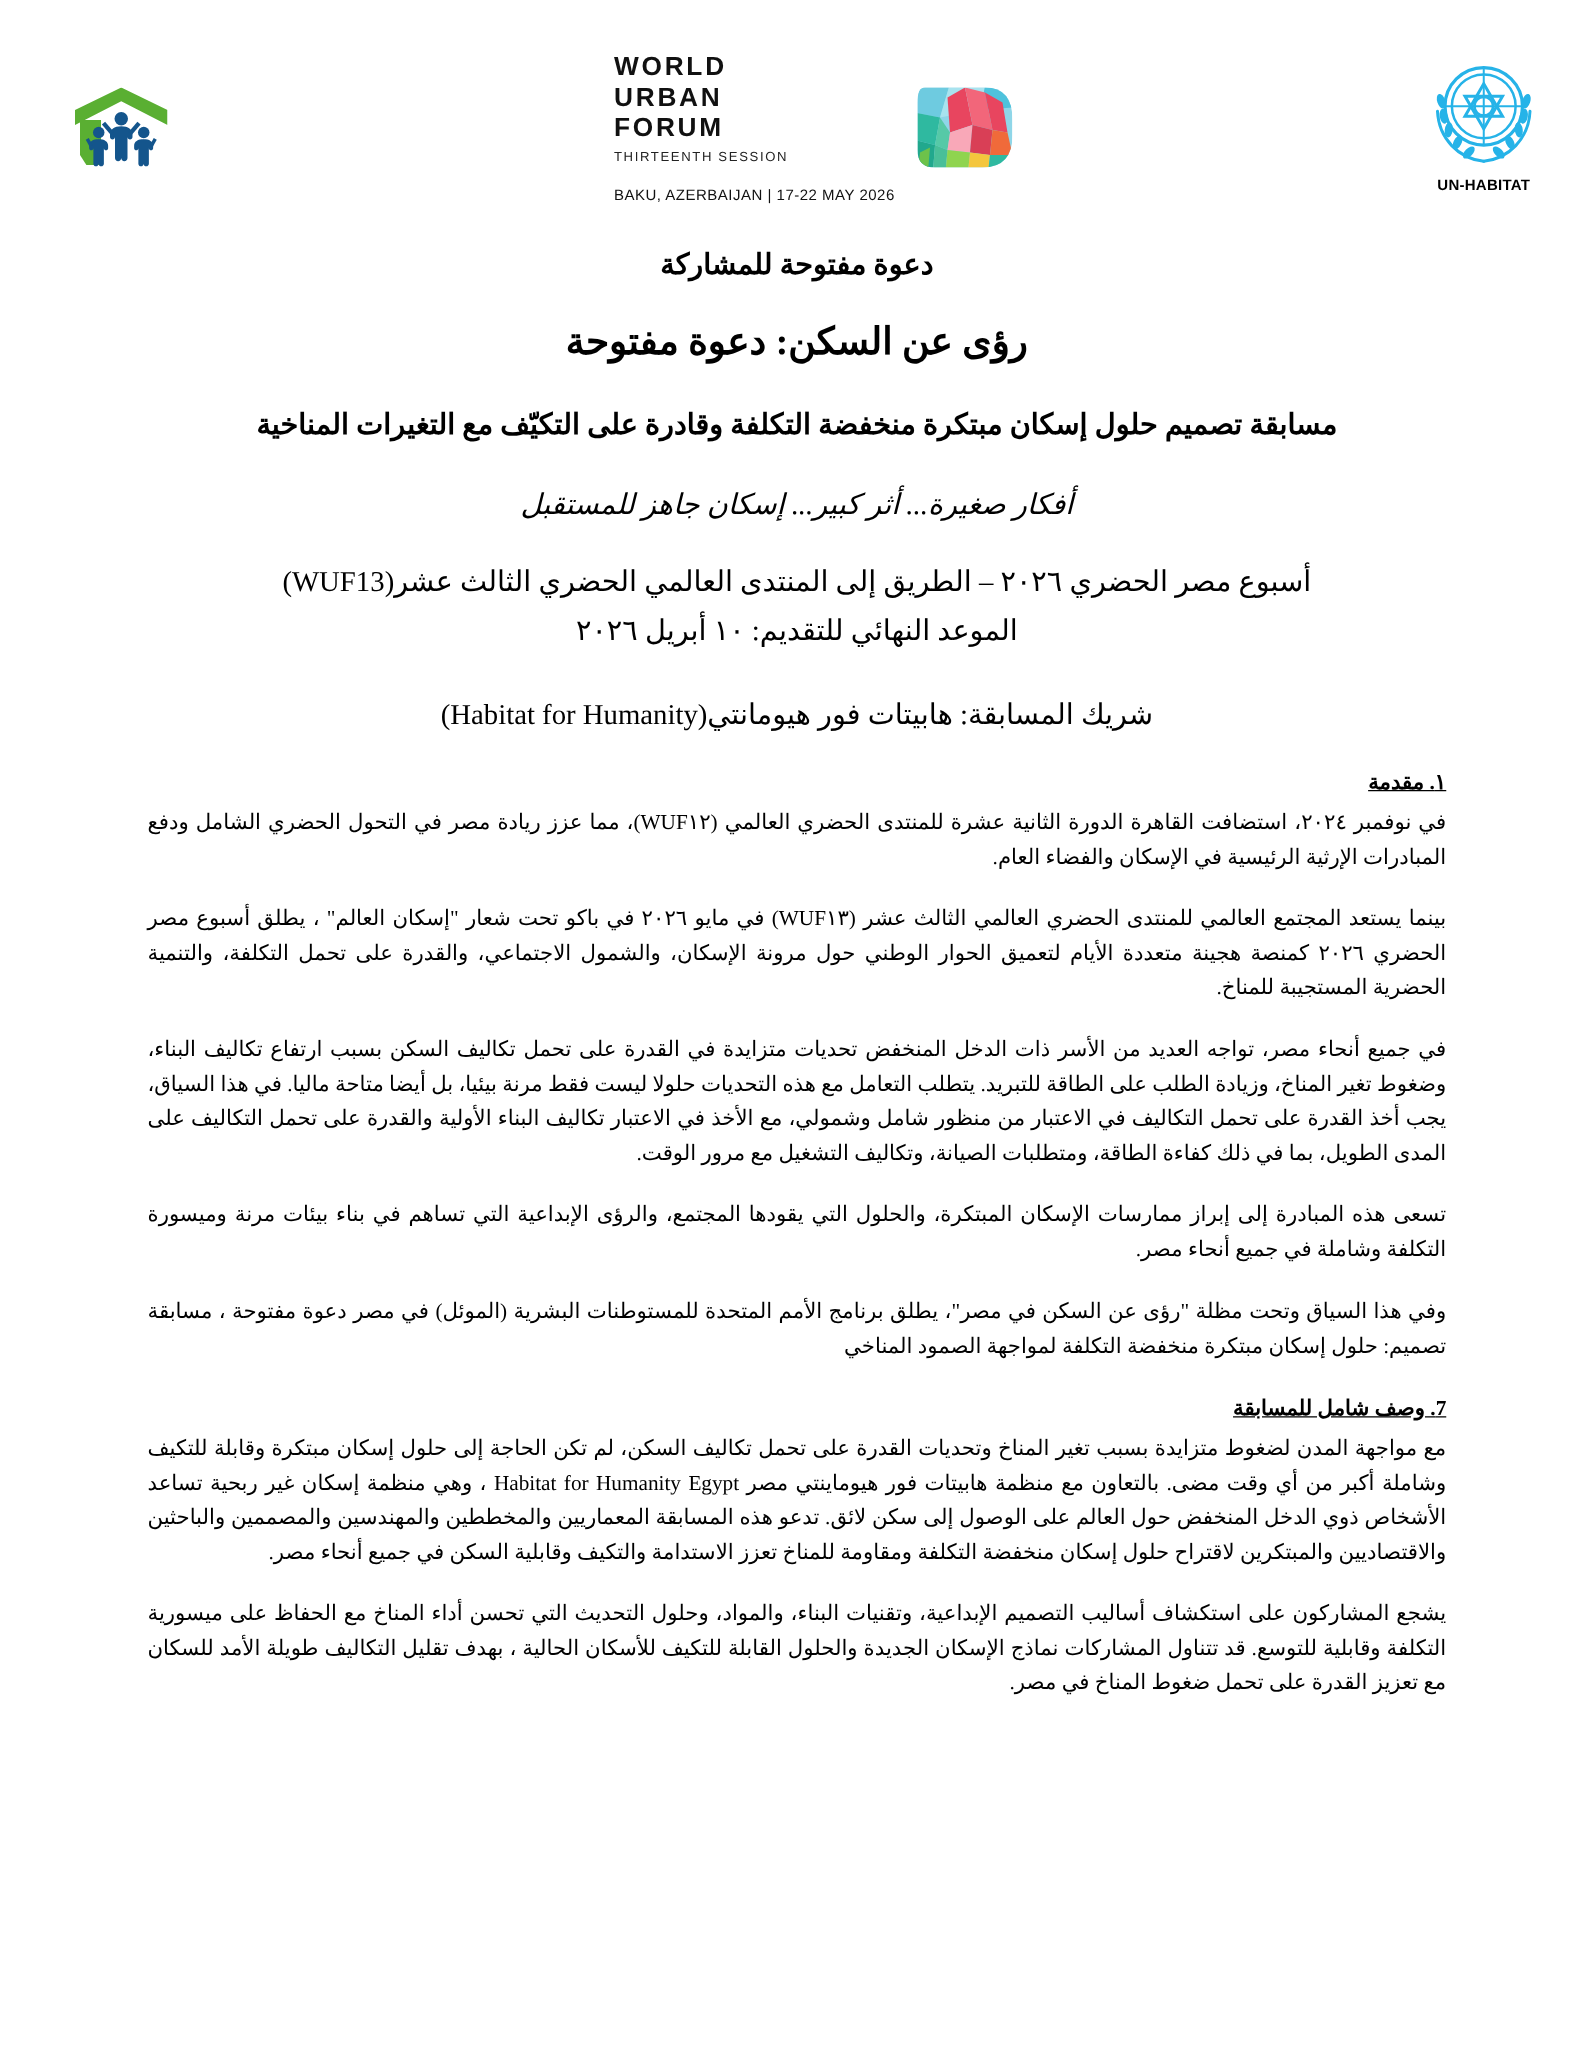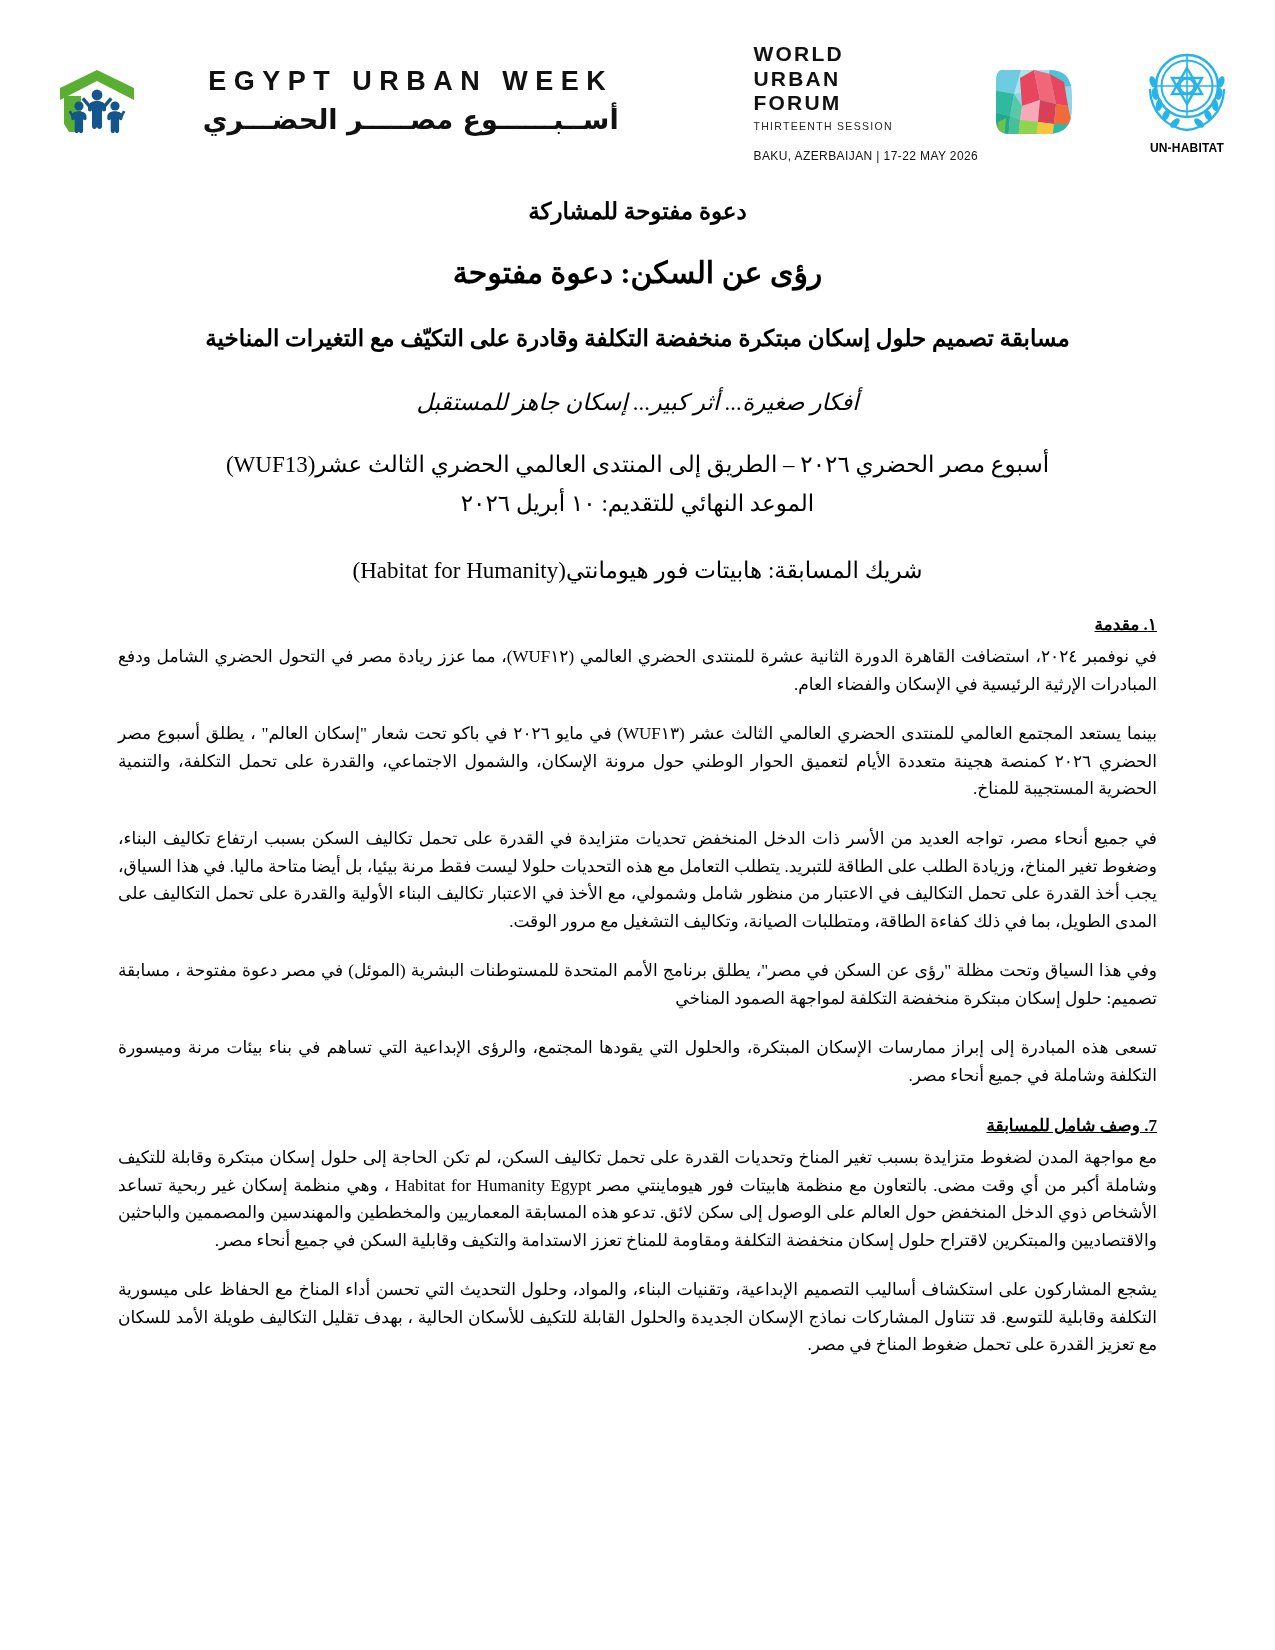--- a/index.html
+++ b/index.html
@@ -238,24 +238,20 @@
             <path d="M3.7 29.4 L0.6 23.8 l2.4 -1.4 l3.1 5.6 z"></path>
 
             <circle cx="47" cy="18" r="4.6"></circle>
             <path d="M47 23.2 c-4.8 0 -7.7 2.2 -7.7 5.4 l0 1.9 c0 .9 .8 1.7 1.7 1.7 c.9 0 1.7 -.8 1.7 -1.7 l0 12.4 c0 1.2 1 2.1 2.1 2.1 c1.2 0 2.1 -1 2.1 -2.1 l0 -6.2 l0 6.2 c0 1.2 1 2.1 2.1 2.1 c1.2 0 2.1 -1 2.1 -2.1 l0 -12.4 c0 .9 .8 1.7 1.7 1.7 c.9 0 1.7 -.8 1.7 -1.7 l0 -1.9 c0 -3.2 -2.9 -5.4 -7.7 -5.4 z"></path>
             <path d="M54.3 29.4 L57.4 23.8 l-2.4 -1.4 l-3.1 5.6 z"></path>
           </g>
         </svg>
       </div>
     </div>
 
-    <div class="euw">
-      <div class="euw-en">EGYPT URBAN WEEK</div>
-      <div class="euw-ar">أســبــــــوع مصـــــر الحضـــري</div>
-    </div>
 
     <div class="wuf">
       <div class="wuf-left">
         <div class="wl">WORLD</div>
         <div class="wl">URBAN</div>
         <div class="wl">FORUM</div>
         <div class="session">THIRTEENTH SESSION</div>
         <div class="baku">BAKU, AZERBAIJAN | 17-22 MAY 2026</div>
       </div>
       <svg class="wuf-art" width="78" height="82" viewBox="0 0 78 82">
@@ -329,20 +325,20 @@
     <div class="t-slogan">أفكار صغيرة... أثر كبير... إسكان جاهز للمستقبل</div>
     <div class="t-road">أسبوع مصر الحضري ٢٠٢٦ – الطريق إلى المنتدى العالمي الحضري الثالث عشر(WUF13)</div>
     <div class="t-deadline">الموعد النهائي للتقديم: ١٠ أبريل ٢٠٢٦</div>
     <div class="t-partner">شريك المسابقة: هابيتات فور هيومانتي(Habitat for Humanity)</div>
   </div>
 
   <h2 class="section-head">١. مقدمة</h2>
   <p class="body">في نوفمبر ٢٠٢٤، استضافت القاهرة الدورة الثانية عشرة للمنتدى الحضري العالمي (WUF١٢)، مما عزز ريادة مصر في التحول الحضري الشامل ودفع المبادرات الإرثية الرئيسية في الإسكان والفضاء العام.</p>
   <p class="body">بينما يستعد المجتمع العالمي للمنتدى الحضري العالمي الثالث عشر (WUF١٣) في مايو ٢٠٢٦ في باكو تحت شعار "إسكان العالم" ، يطلق أسبوع مصر الحضري ٢٠٢٦ كمنصة هجينة متعددة الأيام لتعميق الحوار الوطني حول مرونة الإسكان، والشمول الاجتماعي، والقدرة على تحمل التكلفة، والتنمية الحضرية المستجيبة للمناخ.</p>
   <p class="body">في جميع أنحاء مصر، تواجه العديد من الأسر ذات الدخل المنخفض تحديات متزايدة في القدرة على تحمل تكاليف السكن بسبب ارتفاع تكاليف البناء، وضغوط تغير المناخ، وزيادة الطلب على الطاقة للتبريد. يتطلب التعامل مع هذه التحديات حلولا ليست فقط مرنة بيئيا، بل أيضا متاحة ماليا. في هذا السياق، يجب أخذ القدرة على تحمل التكاليف في الاعتبار من منظور شامل وشمولي، مع الأخذ في الاعتبار تكاليف البناء الأولية والقدرة على تحمل التكاليف على المدى الطويل، بما في ذلك كفاءة الطاقة، ومتطلبات الصيانة، وتكاليف التشغيل مع مرور الوقت.</p>
+  <p class="body">تسعى هذه المبادرة إلى إبراز ممارسات الإسكان المبتكرة، والحلول التي يقودها المجتمع، والرؤى الإبداعية التي تساهم في بناء بيئات مرنة وميسورة التكلفة وشاملة في جميع أنحاء مصر.</p>
   <p class="body">وفي هذا السياق وتحت مظلة "رؤى عن السكن في مصر"، يطلق برنامج الأمم المتحدة للمستوطنات البشرية (الموئل) في مصر دعوة مفتوحة ، مسابقة تصميم: حلول إسكان مبتكرة منخفضة التكلفة لمواجهة الصمود المناخي</p>
-  <p class="body">تسعى هذه المبادرة إلى إبراز ممارسات الإسكان المبتكرة، والحلول التي يقودها المجتمع، والرؤى الإبداعية التي تساهم في بناء بيئات مرنة وميسورة التكلفة وشاملة في جميع أنحاء مصر.</p>
 
   <h2 class="section-head">7. وصف شامل للمسابقة</h2>
   <p class="body">مع مواجهة المدن لضغوط متزايدة بسبب تغير المناخ وتحديات القدرة على تحمل تكاليف السكن، لم تكن الحاجة إلى حلول إسكان مبتكرة وقابلة للتكيف وشاملة أكبر من أي وقت مضى. بالتعاون مع منظمة هابيتات فور هيوماينتي مصر Habitat for Humanity Egypt ، وهي منظمة إسكان غير ربحية تساعد الأشخاص ذوي الدخل المنخفض حول العالم على الوصول إلى سكن لائق. تدعو هذه المسابقة المعماريين والمخططين والمهندسين والمصممين والباحثين والاقتصاديين والمبتكرين لاقتراح حلول إسكان منخفضة التكلفة ومقاومة للمناخ تعزز الاستدامة والتكيف وقابلية السكن في جميع أنحاء مصر.</p>
   <p class="body">يشجع المشاركون على استكشاف أساليب التصميم الإبداعية، وتقنيات البناء، والمواد، وحلول التحديث التي تحسن أداء المناخ مع الحفاظ على ميسورية التكلفة وقابلية للتوسع. قد تتناول المشاركات نماذج الإسكان الجديدة والحلول القابلة للتكيف للأسكان الحالية ، بهدف تقليل التكاليف طويلة الأمد للسكان مع تعزيز القدرة على تحمل ضغوط المناخ في مصر.</p>
 
 </div>
 
 </body></html>

